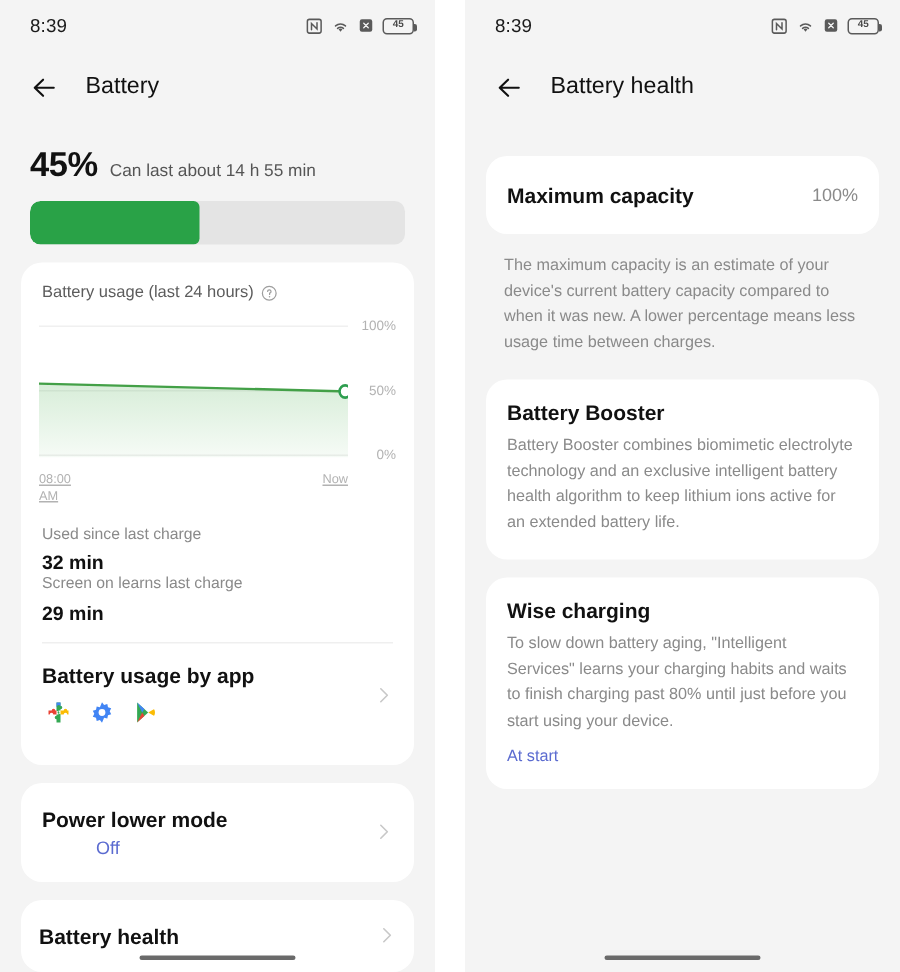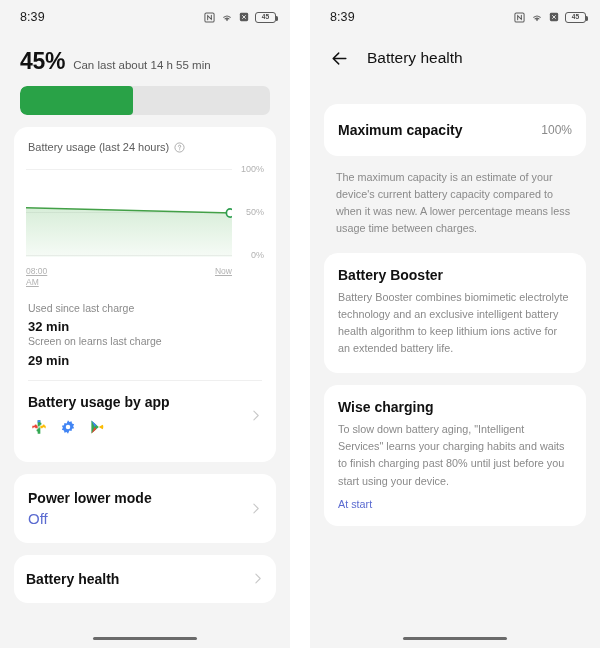--- a/index.html
+++ b/index.html
@@ -98,21 +98,21 @@
   .stat-label { font-size: 10.5px; color: #8a8a8a; line-height: 1.35; }
   .stat-value { font-size: 13px; font-weight: 700; color: #111; margin-top: 4px; }
   .divider { height: 1px; background: #efefef; margin: 0 2px; }
 
   .row-link {
     display: flex; align-items: center; justify-content: space-between;
     padding: 13px 2px 10px 2px;
   }
   .row-title { font-size: 14px; font-weight: 700; color: #111; }
   .row-sub { font-size: 10.5px; color: #8a8a8a; margin-top: 3px; }
-  .row-state { font-size: 15px; color: #5b6bd0; margin-top: 4px; }
+  .row-state { font-size: 12px; color: #5b6bd0; margin-top: 4px; margin-left: 36px; }
   .chev { width: 13px; height: 13px; flex: none; }
 
   .applist { display: flex; gap: 13px; padding: 9px 3px 3px 3px; }
   .appicon { width: 16px; height: 16px; }
 
   .card-row-center {
     display: flex; align-items: center; justify-content: space-between;
     padding: 16px 12px;
   }
   .card-row-label { font-size: 14px; font-weight: 700; color: #111; }
@@ -155,20 +155,26 @@
         <svg class="ic" width="10" height="10" viewBox="0 0 24 24">
           <rect x="2" y="2" width="20" height="20" rx="3.5" fill="#5a5a5a"></rect>
           <path d="M8.4 8.4l7.2 7.2M15.6 8.4l-7.2 7.2" stroke="#f4f4f4" stroke-width="2.1" stroke-linecap="round"></path>
         </svg>
         <div class="batt-icon">
           <span class="batt-num">45</span>
         </div>
       </div>
     </div>
 
+    <div class="appbar">
+      <svg class="back-arrow" viewBox="0 0 24 24">
+        <path d="M20 12H4.5M11 5.2L4 12l7 6.8" fill="none" stroke="#111" stroke-width="1.8" stroke-linecap="round" stroke-linejoin="round"></path>
+      </svg>
+      <div class="appbar-title">Battery</div>
+    </div>
 
     <div class="pct-row">
       <div class="pct-big">45%</div>
       <div class="pct-sub">Can last about 14 h 55 min</div>
     </div>
 
     <div class="barwrap">
       <div class="barfill" id="battfill" style="width: 45%;"></div>
     </div>
 

